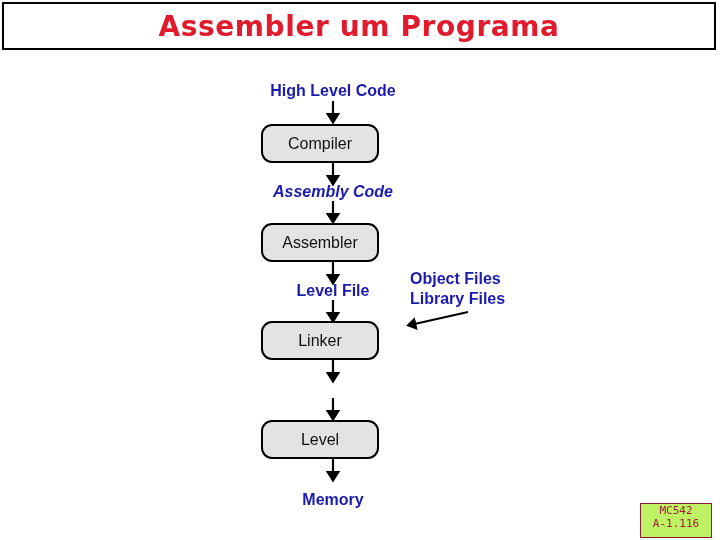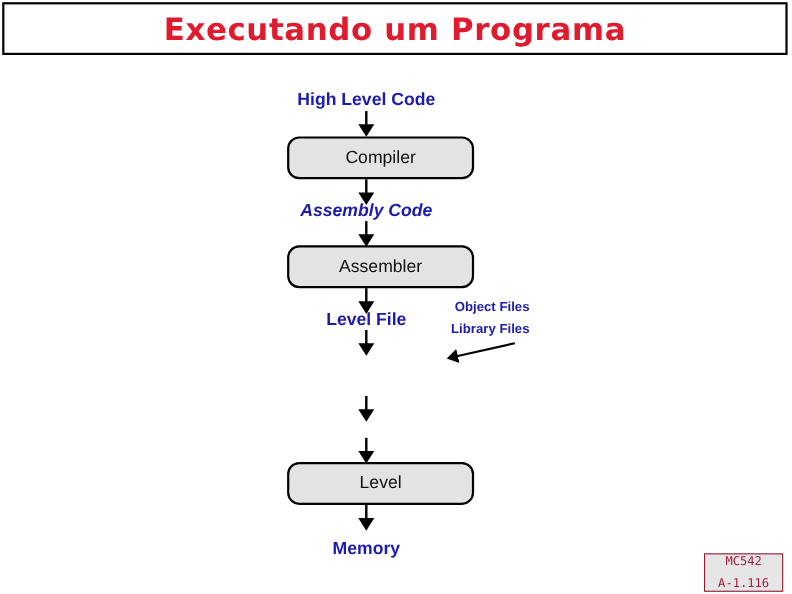--- a/index.html
+++ b/index.html
@@ -55,21 +55,21 @@
     font-weight: bold;
     white-space: nowrap;
     text-align: center;
     left: 0;
     width: 666px;   
   }
 
   .proc-box {
     position: absolute;
     left: 261px;
-    width: 170px;
+    width: 118px;
     height: 39px;
     box-sizing: border-box;
     border: 2px solid #000000;
     border-radius: 11px;
     background: #e3e3e3;
     display: flex;
     align-items: center;
     justify-content: center;
   }
   .proc-label {
@@ -89,55 +89,54 @@
     pointer-events: none;
   }
 
   
   #side-note {
     position: absolute;
     left: 410px;
     top: 269px;
     color: #1b1bae;
     font-family: "Liberation Sans", sans-serif;
-    font-size: 12px;
+    font-size: 16px;
     font-weight: bold;
     line-height: 20px;
     white-space: nowrap;
-    text-align: right;
   }
 
   
   #footer-box {
     position: absolute;
     left: 640px;
     top: 503px;
     width: 72px;
     height: 35px;
     box-sizing: border-box;
     border: 1px solid #8f1b35;
-    background: #e5e5e5;
+    background: #bef264;
     display: flex;
     flex-direction: column;
     align-items: center;
-    justify-content: space-between;
+    justify-content: flex-start;
   }
   .footer-line {
     color: #9e1b3a;
     font-family: "DejaVu Sans Mono", monospace;
     font-size: 11px;
     line-height: 13px;
     white-space: nowrap;
   }
 </style>
 </head>
 <body>
 
 <div id="title-box">
-  <div id="title-text">Executando um Programa</div>
+  <div id="title-text">Assembler um Programa</div>
 </div>
 
 <div id="flow">
 
   <svg id="arrows" viewBox="0 0 720 540" width="720" height="540">
     <defs>
       <marker id="ah" markerWidth="9" markerHeight="9" refX="3.2" refY="4.5" orient="auto" markerUnits="strokeWidth">
         <path d="M0,1.2 L0,7.8 L5.2,4.5 z" fill="#000000"></path>
       </marker>
     </defs>
@@ -165,20 +164,23 @@
   <div class="flow-label" style="top:183px;font-style:italic;">Assembly Code</div>
   <div class="flow-label" style="top:282px;">Level File</div>
   <div class="flow-label" style="top:491px;">Memory</div>
 
   <div class="proc-box" style="top:124px;">
     <span class="proc-label">Compiler</span>
   </div>
   <div class="proc-box" style="top:223px;">
     <span class="proc-label">Assembler</span>
   </div>
+  <div class="proc-box" style="top:321px;">
+    <span class="proc-label">Linker</span>
+  </div>
   <div class="proc-box" style="top:420px;">
     <span class="proc-label">Level</span>
   </div>
 
   <div id="side-note">
     <div>Object Files</div>
     <div>Library Files</div>
   </div>
 </div>
 

